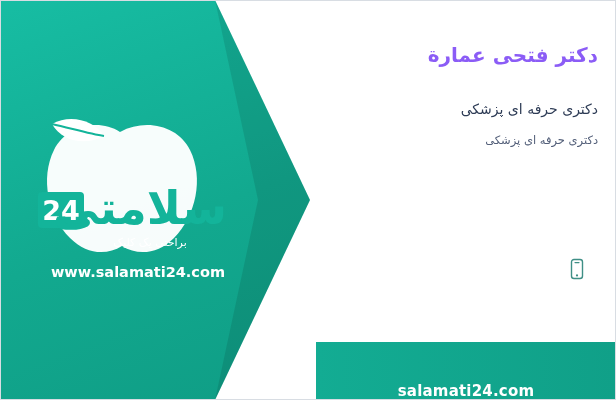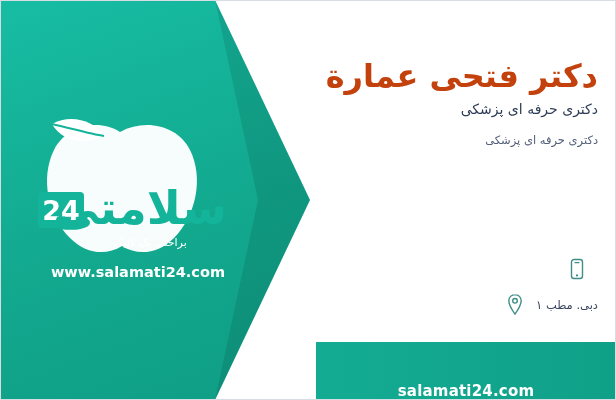--- a/index.html
+++ b/index.html
@@ -84,23 +84,23 @@
     left: 320px;
     top: 0;
     width: 296px;
     height: 400px;
     direction: rtl;
     text-align: right;
   }
   .doc-name {
     position: absolute;
     right: 18px;
-    top: 56px;
-    color: #c2410c;
-    font-size: 32px;
+    top: 42px;
+    color: #8b5cf6;
+    font-size: 20px;
     font-weight: bold;
     line-height: 1.3;
     white-space: nowrap;
   }
   .doc-spec {
     position: absolute;
     right: 18px;
     top: 100px;
     color: #2d3b55;
     font-size: 14px;
@@ -192,29 +192,20 @@
       <span class="info-text"></span>
       <span class="info-icon">
         <svg width="20" height="22" viewBox="0 0 20 22" xmlns="http://www.w3.org/2000/svg">
           <rect x="4.5" y="1.5" width="11" height="19" rx="2.5" fill="none" stroke="#3f8f86" stroke-width="1.4"></rect>
           <path d="M8 4.6h4" stroke="#3f8f86" stroke-width="1.2" stroke-linecap="round"></path>
           <circle cx="10" cy="17.4" r="1.1" fill="#3f8f86"></circle>
         </svg>
       </span>
     </div>
 
-    <div class="info-row address">
-      <span class="info-text">دبی. مطب ١</span>
-      <span class="info-icon">
-        <svg width="20" height="24" viewBox="0 0 20 24" xmlns="http://www.w3.org/2000/svg">
-          <path d="M10 1.6c-3.5 0-6.2 2.7-6.2 6.1 0 4.6 6.2 13.4 6.2 13.4s6.2-8.8 6.2-13.4c0-3.4-2.7-6.1-6.2-6.1z" fill="none" stroke="#3f8f86" stroke-width="1.4"></path>
-          <circle cx="10" cy="7.8" r="2.3" fill="none" stroke="#3f8f86" stroke-width="1.4"></circle>
-        </svg>
-      </span>
-    </div>
   </div>
 
   <div class="footer-bar">
     <span class="site">salamati24.com</span>
   </div>
 
   <div class="border-frame"></div>
 </div>
 
 </body></html>

